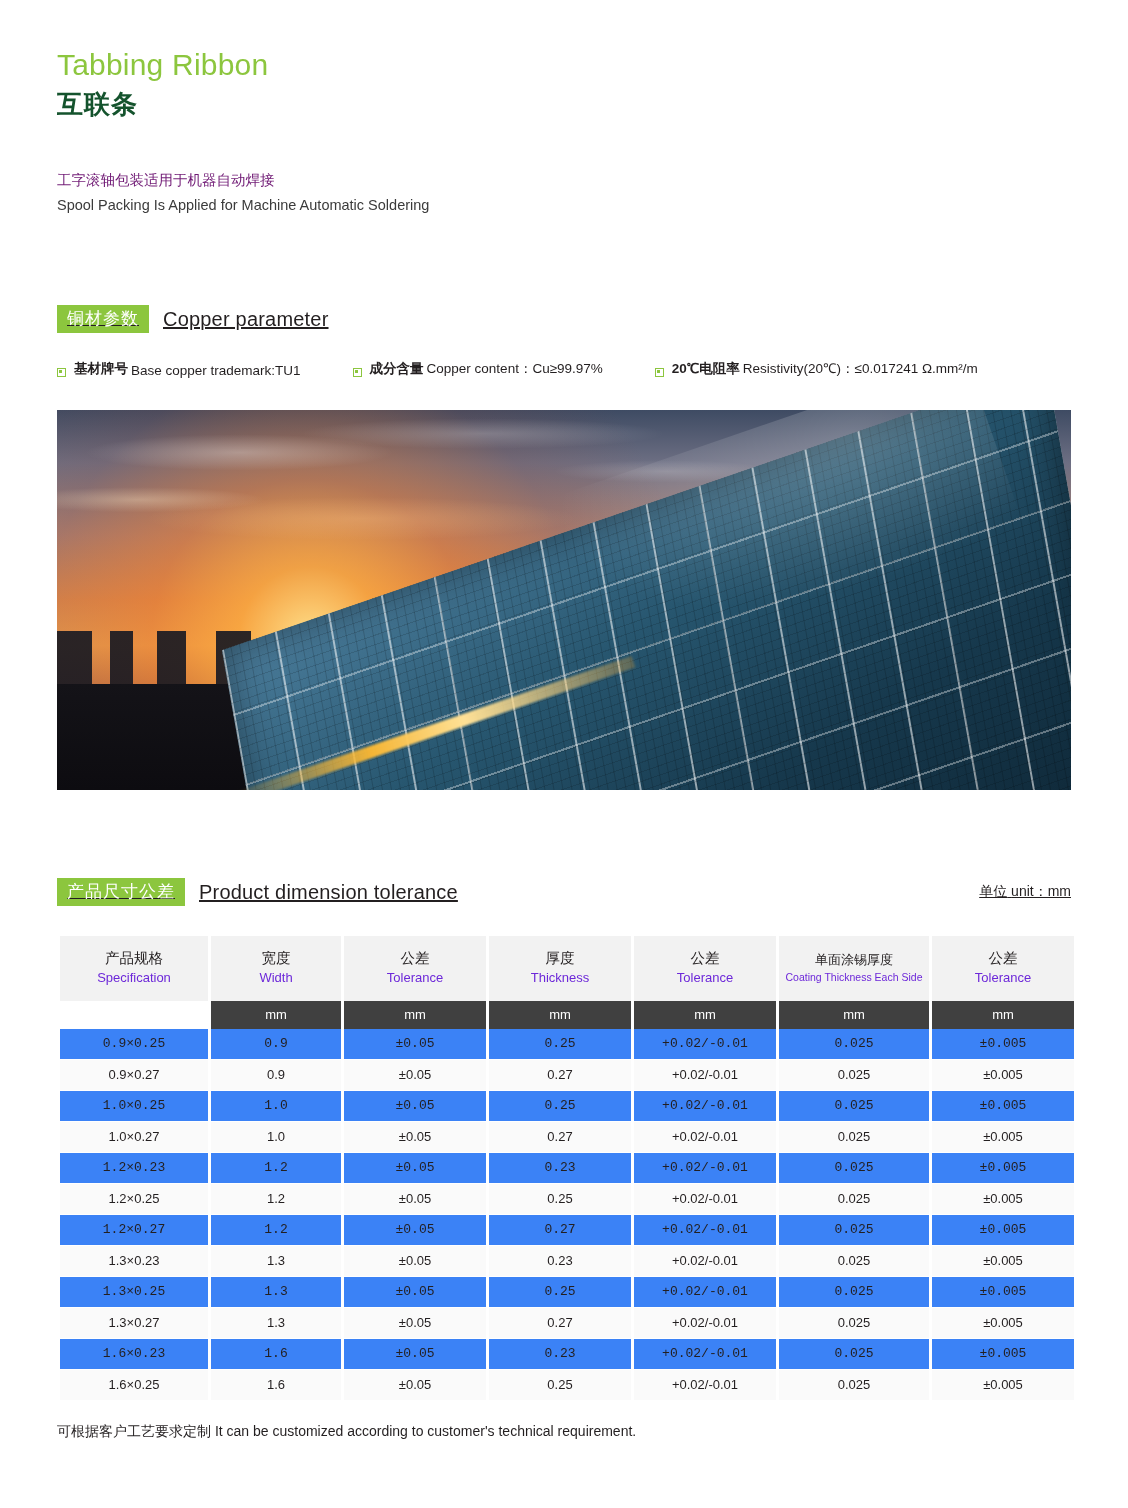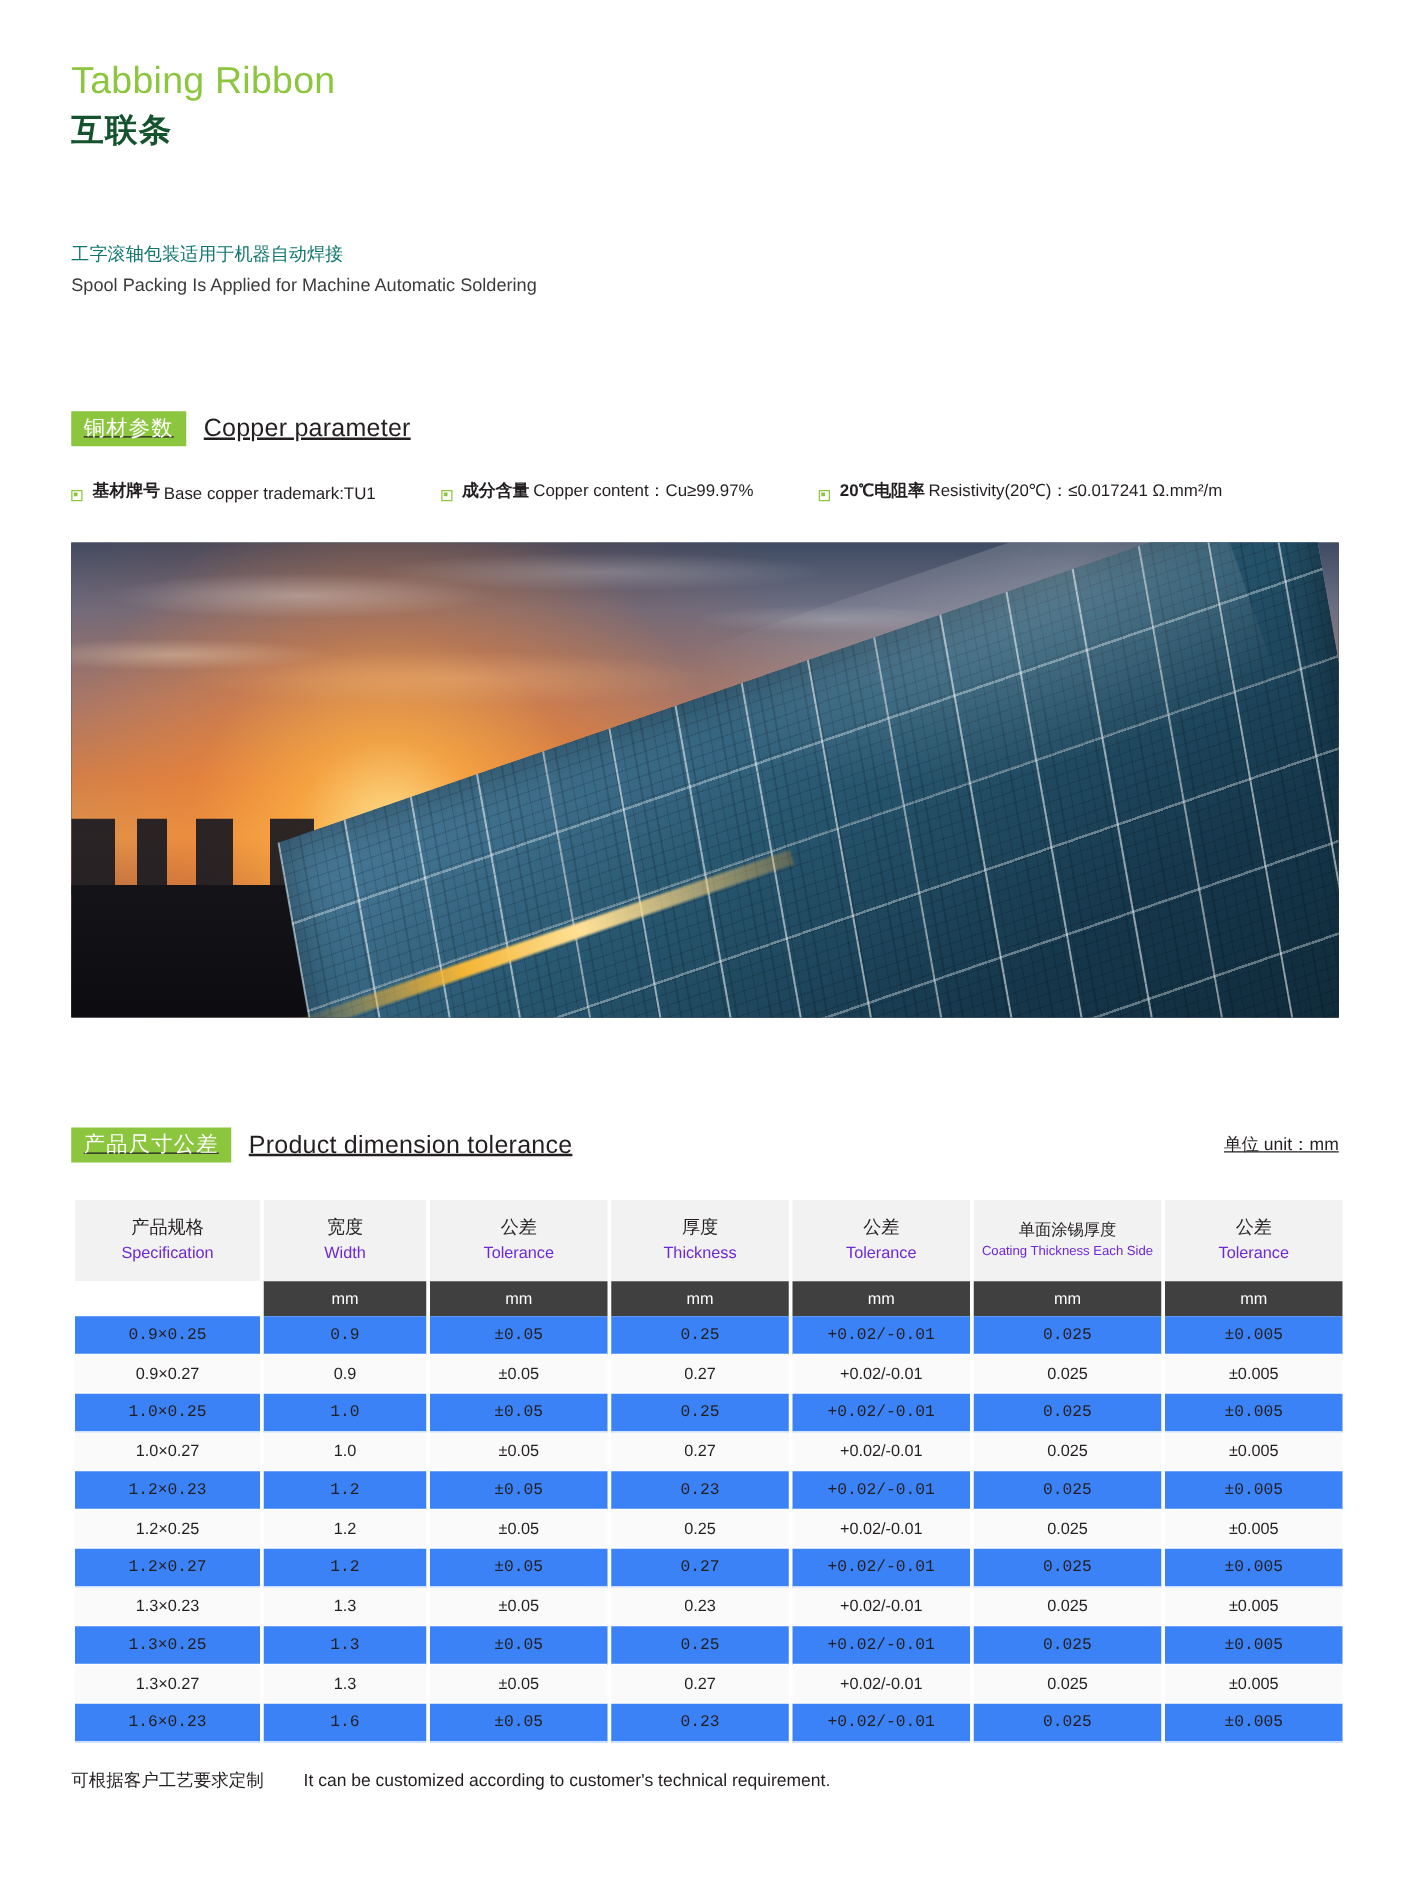--- a/index.html
+++ b/index.html
@@ -36,22 +36,22 @@
   .title-cn {
     font-size: 26px;
     font-weight: 700;
     color: #14532d;
     margin: 8px 0 0 0;
     line-height: 1.2;
     letter-spacing: 1px;
   }
   .subtitle-cn {
     font-size: 14.5px;
-    color: #0f766e;
-    margin-top: 72px;
+    color: #701a75;
+    margin-top: 48px;
     line-height: 1.7;
   }
   .subtitle-en {
     font-size: 14.5px;
     color: #3b3b3b;
     line-height: 1.7;
   }
 
   
   .section-head {
@@ -245,21 +245,21 @@
   }
   tr.odd td.cell { background: #3b82f6; font-family: Liberation Mono, monospace; }
   tr.even td.cell { background: #fafafa; }
 
   .footnote {
     margin-top: 22px;
     font-size: 14px;
     color: #231f20;
   }
   .footnote .f-cn { font-weight: 400; }
-  .footnote .f-en { font-weight: 400; margin-left: 28px; }
+  .footnote .f-en { font-weight: 400; }
 </style>
 </head>
 <body>
 
 <div class="page">
 
   <h1 class="title-en">Tabbing Ribbon</h1>
   <h2 class="title-cn">互联条</h2>
   <div class="subtitle-cn">工字滚轴包装适用于机器自动焊接</div>
   <div class="subtitle-en">Spool Packing Is Applied for Machine Automatic Soldering</div>
@@ -450,20 +450,29 @@
       </tr>
       <tr class="odd">
         <td class="cell">1.6×0.23</td>
         <td class="cell">1.6</td>
         <td class="cell">±0.05</td>
         <td class="cell">0.23</td>
         <td class="cell">+0.02/-0.01</td>
         <td class="cell">0.025</td>
         <td class="cell">±0.005</td>
       </tr>
+      <tr class="even">
+        <td class="cell">1.6×0.25</td>
+        <td class="cell">1.6</td>
+        <td class="cell">±0.05</td>
+        <td class="cell">0.25</td>
+        <td class="cell">+0.02/-0.01</td>
+        <td class="cell">0.025</td>
+        <td class="cell">±0.005</td>
+      </tr>
     </tbody>
   </table>
 
   <div class="footnote">
     <span class="f-cn">可根据客户工艺要求定制</span>
     <span class="f-en">It can be customized according to customer's technical requirement.</span>
   </div>
 
 </div>
 

